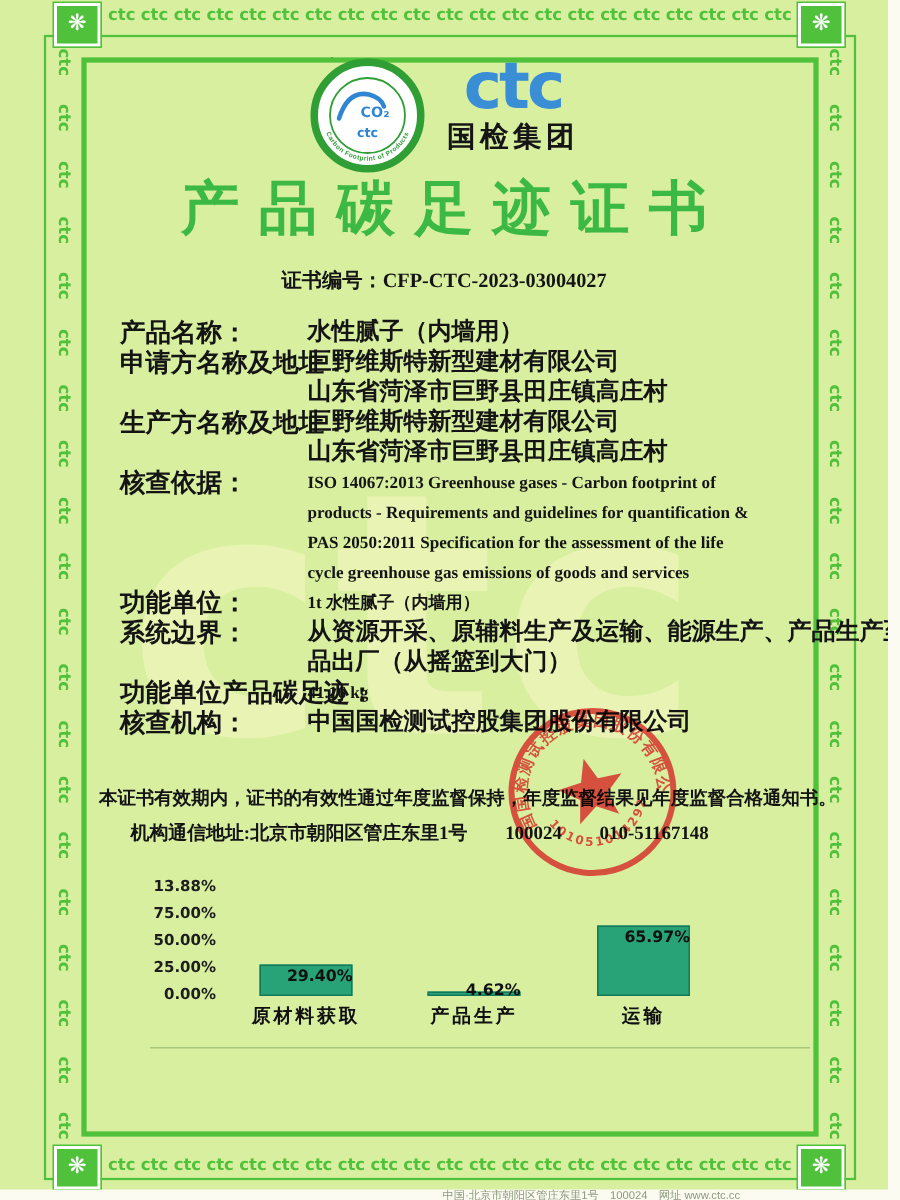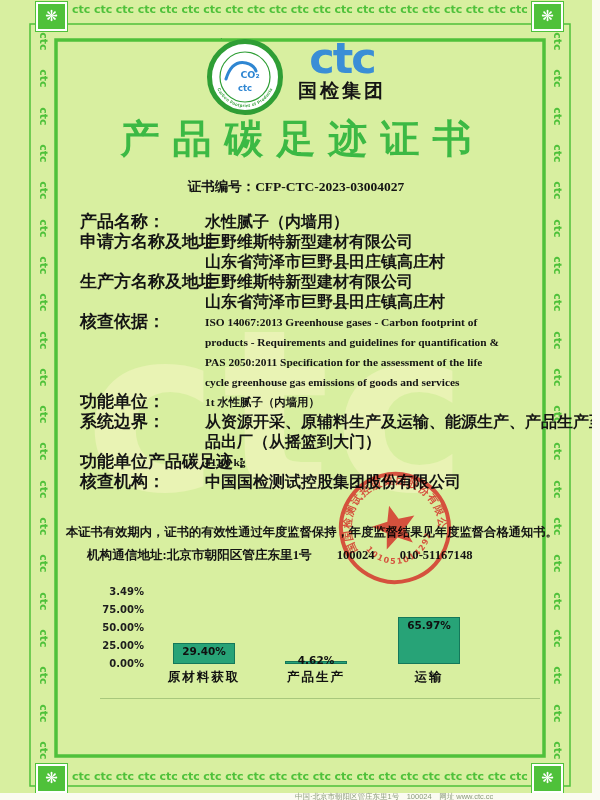--- a/index.html
+++ b/index.html
@@ -55,21 +55,21 @@
 
   
   .stamp-svg{position:absolute;left:320px;top:452px;z-index:6;opacity:.88;mix-blend-mode:multiply;}
 
   
   .chart{position:absolute;left:100px;top:583px;width:440px;height:115px;z-index:5;
     border-bottom:1px solid rgba(130,165,95,.55);}
   .ytick{position:absolute;width:44px;text-align:right;font-family:"DejaVu Sans",sans-serif;
     font-size:10px;font-weight:bold;color:#1d1d1d;height:12px;line-height:12px;}
   .bar{position:absolute;background:#27a377;border:1px solid #14785a;box-sizing:border-box;}
-  .barlabel{position:absolute;text-align:center;font-family:"DejaVu Sans",sans-serif;
+  .barlabel{position:absolute;text-align:right;font-family:"DejaVu Sans",sans-serif;
     font-size:10.5px;font-weight:bold;color:#101010;height:13px;line-height:13px;}
   .cat{position:absolute;top:86px;text-align:center;font-size:12.5px;font-weight:bold;
     color:#101010;white-space:nowrap;letter-spacing:2px;}
 
   .footer-line{position:absolute;left:295px;top:792px;font-family:"Liberation Sans",sans-serif;
     font-size:7.5px;color:#8b9a7d;white-space:nowrap;z-index:7;}
 </style>
 </head>
 <body>
 
@@ -287,21 +287,21 @@
           <text font-size="10.5" font-weight="bold" fill="#d43b2e" letter-spacing="1.2" font-family="Liberation Serif,serif">
             <textPath href="#stampTop" startOffset="50%" text-anchor="middle">中国国检测试控股集团股份有限公司</textPath>
           </text>
           <text font-size="8" font-weight="bold" fill="#d43b2e" letter-spacing="1.6" font-family="DejaVu Sans,sans-serif">
             <textPath href="#stampBottom" startOffset="50%" text-anchor="middle">11010510142928</textPath>
           </text>
         </g>
       </svg>
 
       <div class="chart" id="chart">
-          <div class="ytick" style="left: 0px; top: 3px;">3.49%</div>
+          <div class="ytick" style="left: 0px; top: 3px;">13.88%</div>
           <div class="ytick" style="left: 0px; top: 21px;">75.00%</div>
           <div class="ytick" style="left: 0px; top: 39px;">50.00%</div>
           <div class="ytick" style="left: 0px; top: 57px;">25.00%</div>
           <div class="ytick" style="left: 0px; top: 75px;">0.00%</div>
           <div class="bar" style="left: 73px; width: 62px; top: 59.832px; height: 21.168px; background: rgb(39, 163, 119);"></div>
           <div class="barlabel" style="left: 73px; width: 62px; top: 61.832px;">29.40%</div>
           <div class="cat" style="left: 49px; width: 110px;">原材料获取</div>
           <div class="bar" style="left: 185px; width: 62px; top: 77.6736px; height: 3.3264px; background: rgb(39, 163, 119);"></div>
           <div class="barlabel" style="left: 185px; width: 62px; top: 70.6736px;">4.62%</div>
           <div class="cat" style="left: 161px; width: 110px;">产品生产</div>

